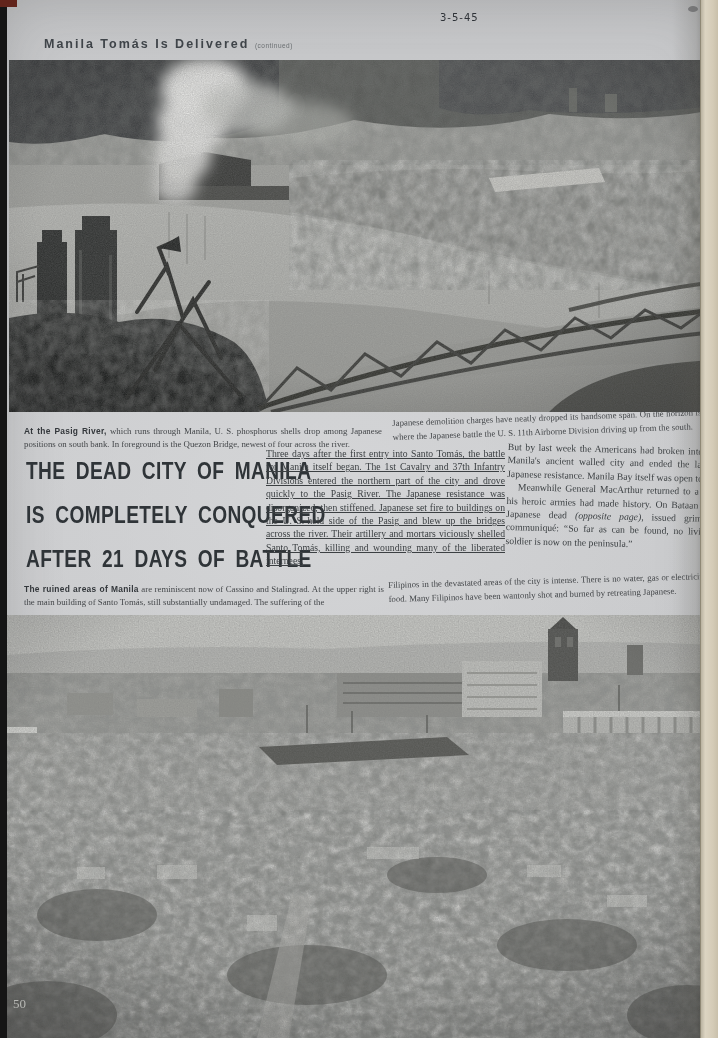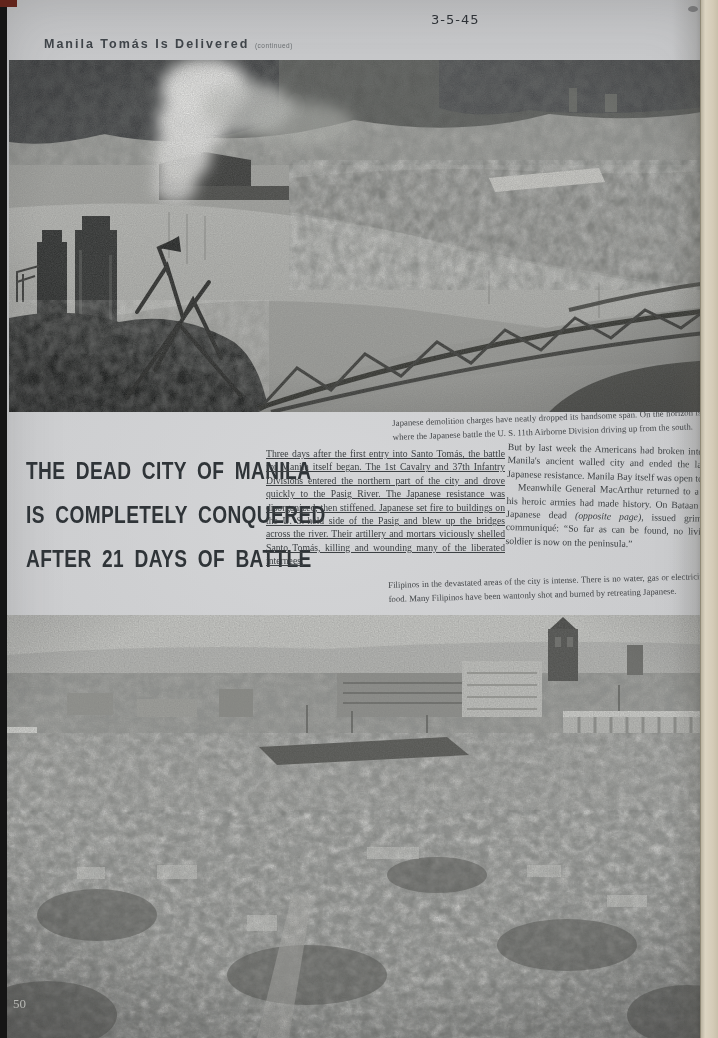--- a/index.html
+++ b/index.html
@@ -16,22 +16,22 @@
         background:linear-gradient(90deg,rgba(90,88,80,0) 0%,rgba(90,88,80,.18) 80%,rgba(60,58,50,.28) 100%);}
   .next-page{position:absolute;right:0;top:0;width:17px;height:1038px;z-index:30;
         background:linear-gradient(90deg,#b9b2a0 0%,#dcd4c2 25%,#d4cbb7 70%,#c9c0ab 100%);
         border-left:1px solid #8f8875;}
   .smudge-tr{position:absolute;right:20px;top:6px;width:10px;height:6px;background:rgba(70,70,72,.5);border-radius:50%;z-index:31;}
 
   .running-head{position:absolute;left:44px;top:37px;z-index:5;
         font-family:"Liberation Sans",sans-serif;font-weight:700;font-size:12.5px;
         letter-spacing:2px;color:#3f4449;white-space:nowrap;}
   .running-head .cont{font-weight:400;font-size:6.5px;letter-spacing:.5px;color:#6a6e71;}
-  .date-note{position:absolute;left:431px;top:12px;z-index:5;
-        font-family:"DejaVu Sans",sans-serif;font-size:13px;color:#2e3237;letter-spacing:1px;}
+  .date-note{position:absolute;left:440px;top:12px;z-index:5;
+        font-family:"DejaVu Sans",sans-serif;font-size:10px;color:#2e3237;letter-spacing:1px;}
 
   figure{margin:0;padding:0;}
   .photo-top{position:absolute;left:9px;top:60px;width:705px;height:352px;z-index:2;overflow:hidden;}
   .photo-bottom{position:absolute;left:7px;top:615px;width:711px;height:423px;z-index:2;overflow:hidden;}
 
   .cap-row{position:absolute;z-index:5;font-size:8.8px;line-height:1.55;color:#44474a;}
   .cap-lead{font-family:"Liberation Sans",sans-serif;font-weight:700;font-size:8.4px;letter-spacing:.3px;color:#33373b;}
   .cap1-left{left:24px;top:416px;width:358px;text-align:justify;}
   .cap1-right{left:392px;top:408px;width:348px;transform:rotate(-2deg);transform-origin:left top;text-align:justify;}
   .cap2-left{left:24px;top:574px;width:360px;text-align:justify;}
@@ -175,34 +175,36 @@
         <path d="M560,250 C625,234 675,226 705,222" stroke="#4a4b47" stroke-width="4" fill="none"></path>
         <rect x="540" y="296" width="165" height="56" fill="#55565200"></rect>
         <path d="M540,352 L705,352 L705,300 C620,304 570,322 540,352 Z" fill="#4f504c"></path>
       </g>
 
       <rect width="705" height="352" filter="url(#grain)" opacity="0.5"></rect>
       <rect width="705" height="352" fill="url(#vign)"></rect>
     </svg>
   </figure>
 
+  <p class="cap-row cap1-left"><span class="cap-lead">At the Pasig River,</span><span> which runs through Manila, U. S. phosphorus shells drop among Japanese positions on south bank. In foreground is the Quezon Bridge, newest of four across the river.</span></p>
   <p class="cap-row cap1-right">Japanese demolition charges have neatly dropped its handsome span. On the horizon is the smoke where the Japanese battle the U. S. 11th Airborne Division driving up from the south.</p>
 
   <h1 class="headline" style="margin:0;">
     <div>THE DEAD CITY OF MANILA</div>
     <div>IS COMPLETELY CONQUERED</div>
     <div>AFTER 21 DAYS OF BATTLE</div>
   </h1>
 
   <div class="bodycol col-middle">Three days after the first entry into Santo Tomás, the battle for Manila itself began. The 1st Cavalry and 37th Infantry Divisions entered the northern part of the city and drove quickly to the Pasig River. The Japanese resistance was disorganized, then stiffened. Japanese set fire to buildings on the U. S.-held side of the Pasig and blew up the bridges across the river. Their artillery and mortars viciously shelled Santo Tomás, killing and wounding many of the liberated internees.</div>
   <div class="bodycol col-right">
     <p>But by last week the Americans had broken into Intramuros, Manila's ancient walled city and ended the last organized Japanese resistance. Manila Bay itself was open to our fleets.</p>
     <p><span>Meanwhile General MacArthur returned to a place where his heroic armies had made history. On Bataan he surveyed Japanese dead </span><span class="ital">(opposite page)</span><span>, issued grimly satisfied communiqué: “So far as can be found, no living Japanese soldier is now on the peninsula.”</span></p>
   </div>
 
+  <p class="cap-row cap2-left"><span class="cap-lead">The ruined areas of Manila</span><span> are reminiscent now of Cassino and Stalingrad. At the upper right is the main building of Santo Tomás, still substantially undamaged. The suffering of the</span></p>
   <p class="cap-row cap2-right">Filipinos in the devastated areas of the city is intense. There is no water, gas or electricity and little food. Many Filipinos have been wantonly shot and burned by retreating Japanese.</p>
 
   <figure class="photo-bottom">
     <svg width="711" height="423" viewBox="0 0 711 423" xmlns="http://www.w3.org/2000/svg">
       <defs>
         <linearGradient id="skyB" x1="0" y1="0" x2="0" y2="1">
           <stop offset="0" stop-color="#c9cac6"></stop>
             <stop offset="1" stop-color="#bcbdb9"></stop>
         </linearGradient>
         <linearGradient id="ruinG" x1="0" y1="0" x2="0" y2="1">

